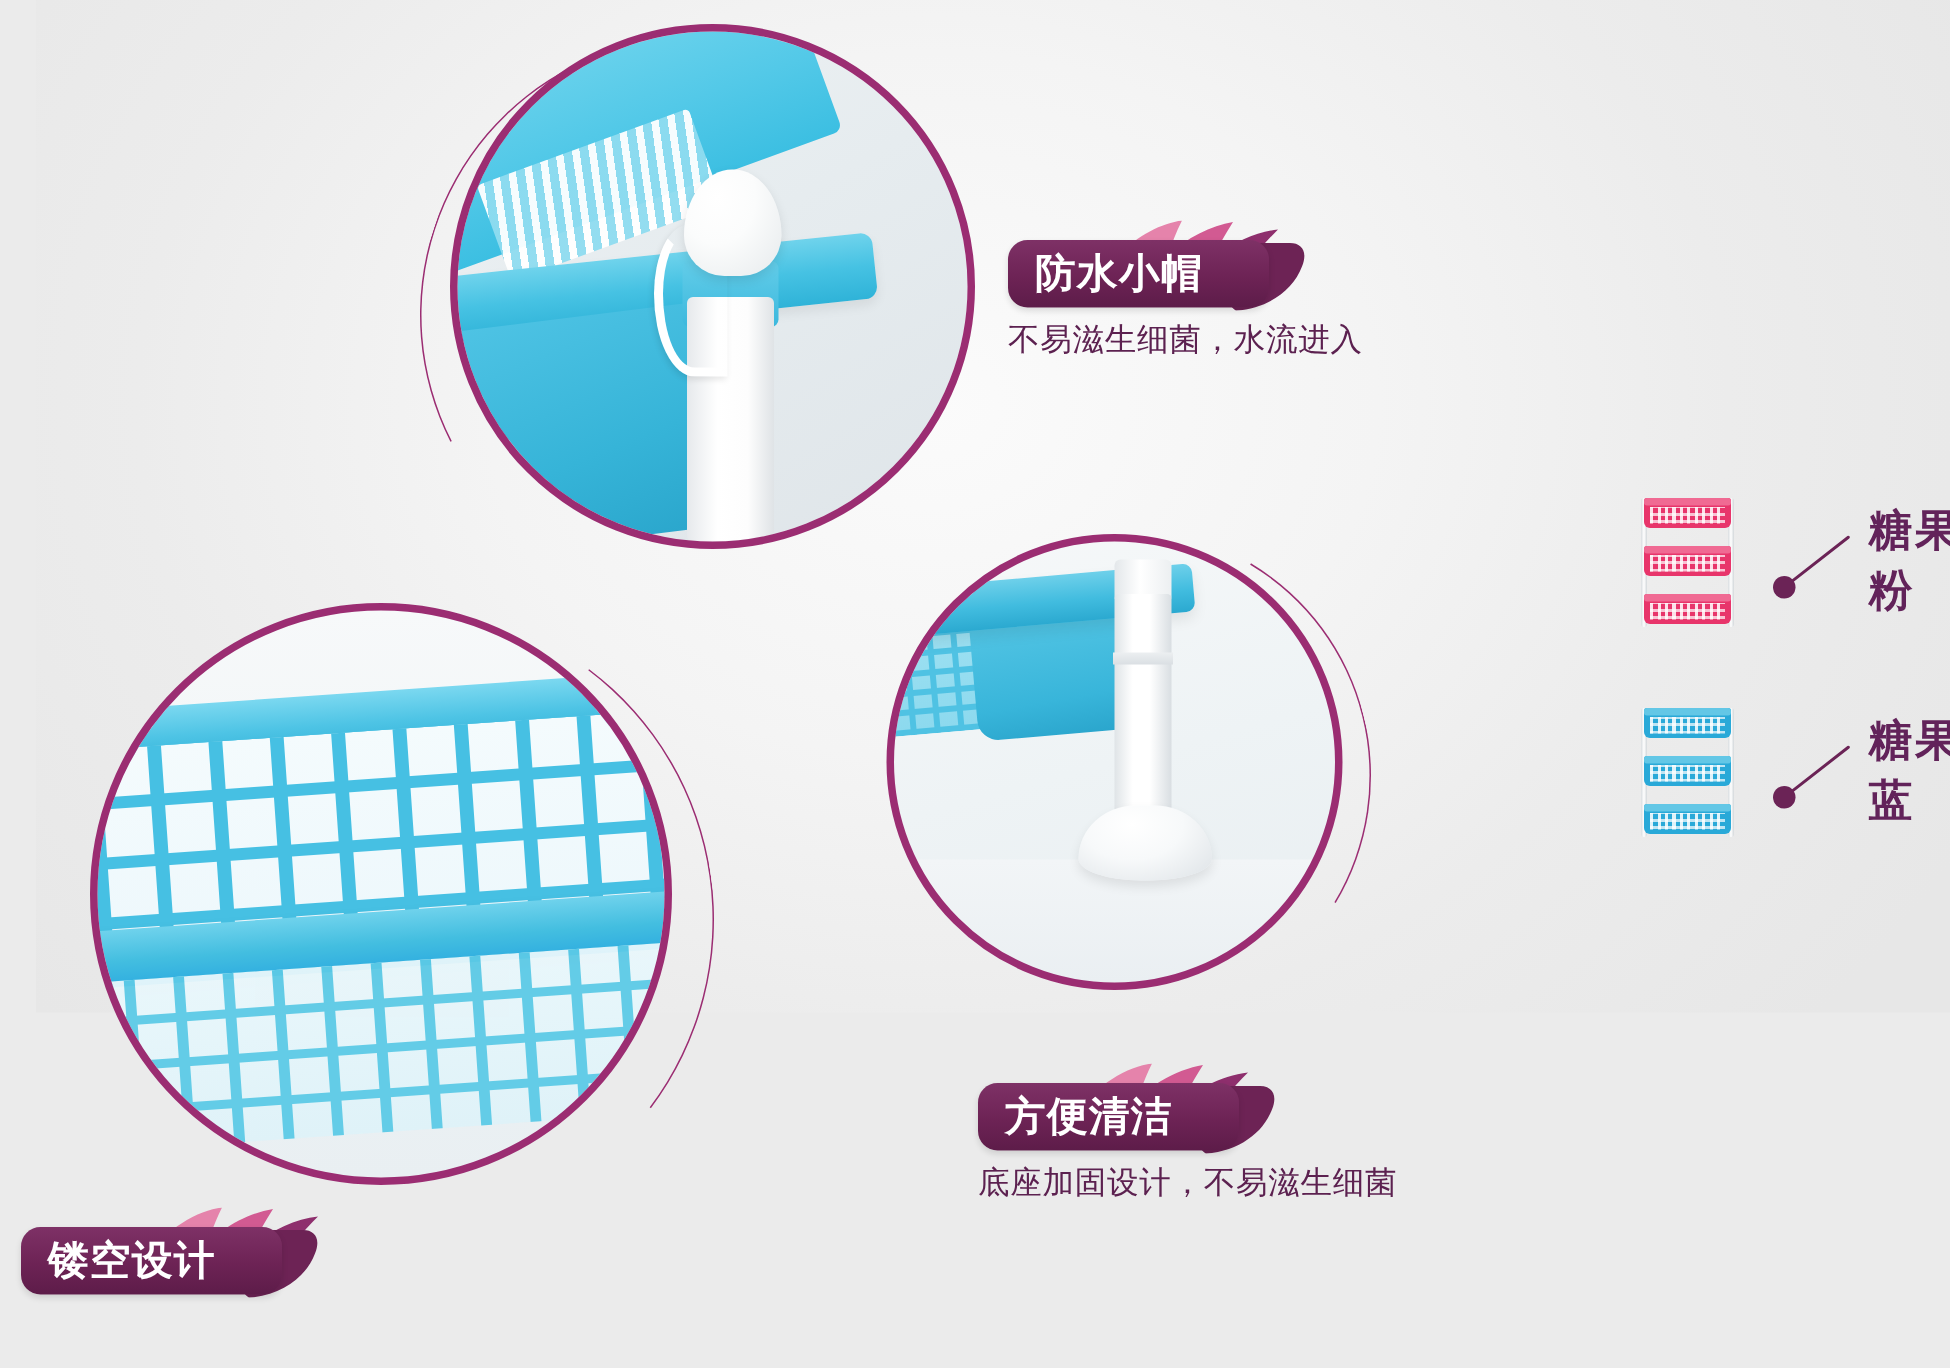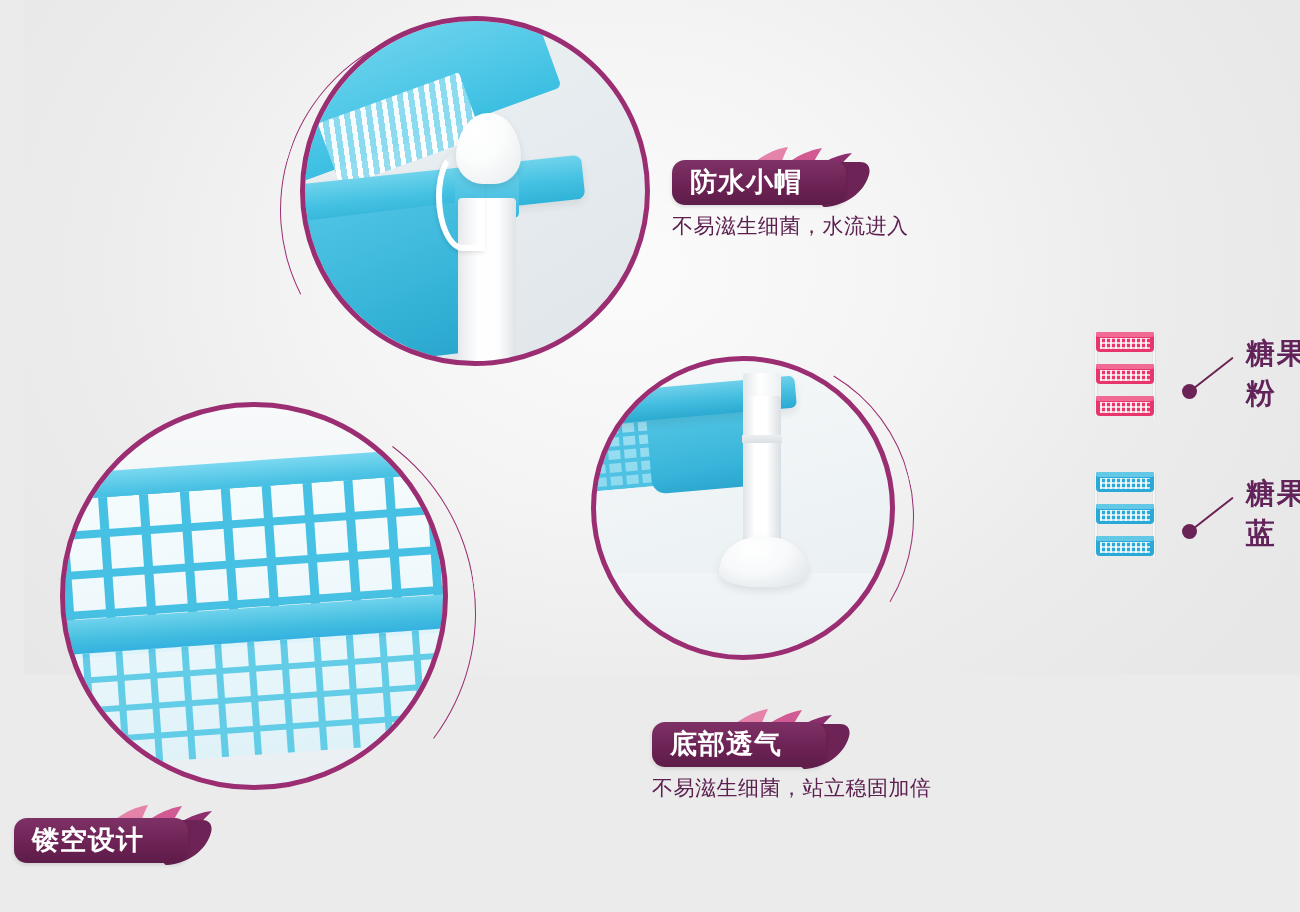--- a/index.html
+++ b/index.html
@@ -237,23 +237,23 @@
   <div class="badge-wrap" style="left:628px;top:722px;">
     <svg class="ribbon" viewBox="0 0 126 34">
       <path d="M8 34 C20 14, 42 2, 58 0 C52 12, 48 24, 47 34 Z" fill="#e583ab"></path>
       <path d="M40 34 C52 16, 74 4, 92 1 C84 14, 78 24, 76 34 Z" fill="#d25a92"></path>
       <path d="M72 34 C84 18, 104 8, 122 6 C112 16, 104 25, 101 34 Z" fill="#8e2f6d"></path>
     </svg>
     <div style="position:relative;display:inline-block;">
       <svg class="badge-tail" viewBox="0 0 62 46" preserveAspectRatio="none">
         <path d="M0 0 L50 0 C58 0, 62 6, 58 16 C52 32, 36 44, 14 46 C6 40, 2 26, 0 12 Z" fill="#6d2355"></path>
       </svg>
-      <span class="badge">底部透气</span>
-    </div>
-    <div class="desc">不易滋生细菌，站立稳固加倍</div>
+      <span class="badge">方便清洁</span>
+    </div>
+    <div class="desc">底座加固设计，不易滋生细菌</div>
   </div>
 
   <div class="badge-wrap" style="left:-10px;top:818px;">
     <svg class="ribbon" viewBox="0 0 126 34" style="left:76px;">
       <path d="M8 34 C20 14, 42 2, 58 0 C52 12, 48 24, 47 34 Z" fill="#e583ab"></path>
       <path d="M40 34 C52 16, 74 4, 92 1 C84 14, 78 24, 76 34 Z" fill="#d25a92"></path>
       <path d="M72 34 C84 18, 104 8, 122 6 C112 16, 104 25, 101 34 Z" fill="#8e2f6d"></path>
     </svg>
     <div style="position:relative;display:inline-block;">
       <svg class="badge-tail" viewBox="0 0 62 46" preserveAspectRatio="none">

